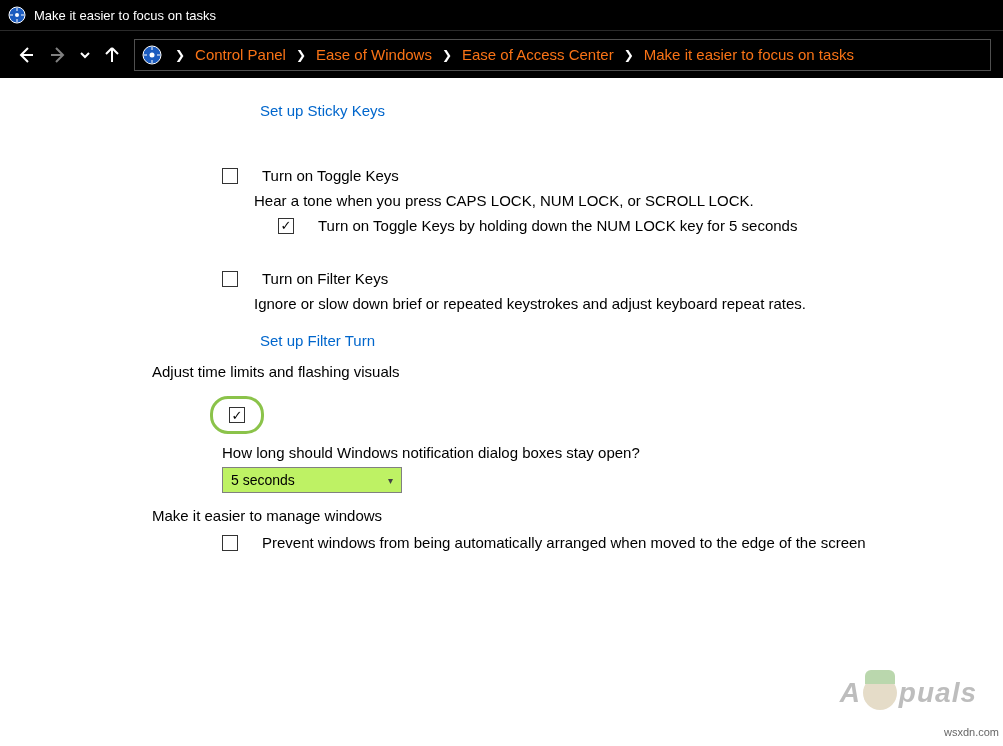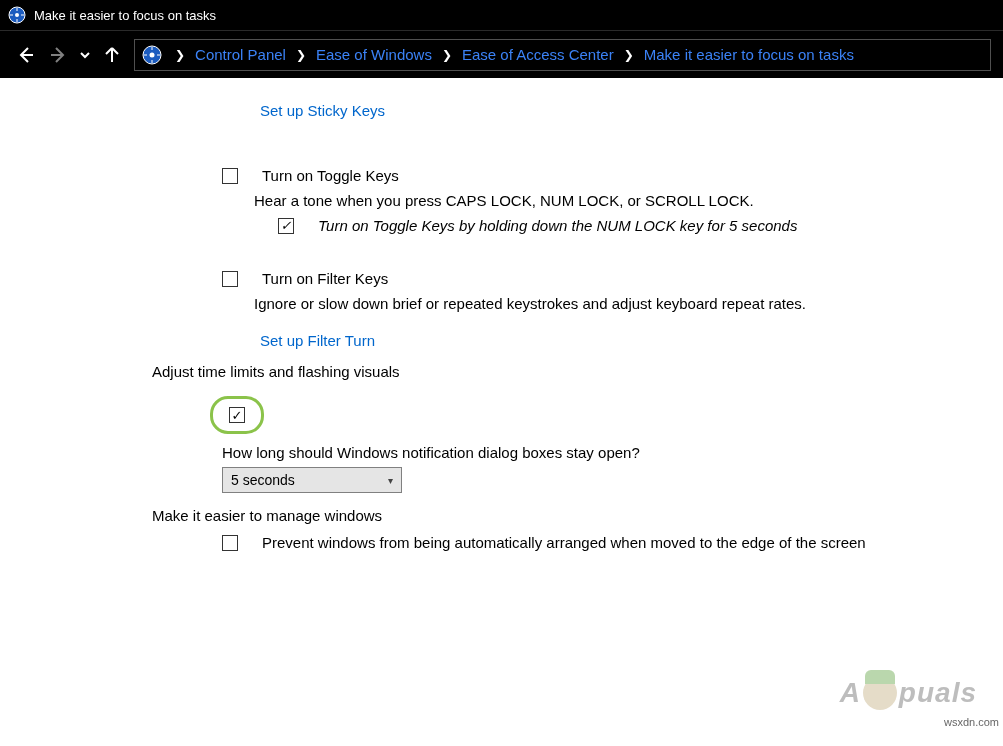--- a/index.html
+++ b/index.html
@@ -68,21 +68,21 @@
     }
     .breadcrumb-wrap .bc-icon {
       width: 22px;
       height: 22px;
       margin-right: 6px;
       display: inline-flex;
       align-items: center;
       justify-content: center;
     }
     .breadcrumb-item {
-      color: #3b82f6;
+      color: #f97316;
       padding: 0 4px;
       cursor: pointer;
       white-space: nowrap;
     }
     .breadcrumb-sep {
       color: #ffffff;
       padding: 0 6px;
       font-size: 12px;
     }
     .content {
@@ -91,21 +91,21 @@
       font-size: 15px;
     }
     .link {
       color: #0066cc;
       cursor: pointer;
       text-align: right;
     }
     .indent-1 { padding-left: 260px; }
     .indent-sub { padding-left: 222px; }
     .indent-sub2 { padding-left: 254px; }
-    .indent-sub3 { padding-left: 278px; font-style: italic; }
+    .indent-sub3 { padding-left: 278px; }
     .indent-h { padding-left: 152px; }
     .checkbox-row {
       display: flex;
       align-items: center;
       gap: 24px;
     }
     .checkbox {
       width: 16px;
       height: 16px;
       border: 1px solid #333333;
@@ -136,21 +136,21 @@
       gap: 8px;
       margin-left: 210px;
       margin-top: 6px;
       margin-bottom: 10px;
     }
     .dropdown {
       display: inline-flex;
       align-items: center;
       justify-content: space-between;
       border: 1px solid #808080;
-      background: #e5e5e5;
+      background: #bef264;
       width: 180px;
       height: 26px;
       padding: 0 8px;
       margin-left: 222px;
       margin-top: 6px;
       cursor: pointer;
       font-size: 14px;
     }
     .dropdown .chev {
       font-size: 10px;
@@ -174,21 +174,21 @@
       width:34px;height:34px;border-radius:50%;
       background:#c7b48a;position:relative;display:inline-block;
       opacity:0.85;
     }
     .watermark .head::after{
       content:"";position:absolute;top:-6px;left:2px;width:30px;height:14px;
       background:#6aa84f;border-radius:6px 6px 0 0;
     }
     .source-tag {
       position: absolute;
-      bottom: 18px;
+      bottom: 8px;
       right: 4px;
       font-size: 11px;
       color: #666666;
     }
     .sp-top{ height:24px; }
     .sp-sm{ height:8px; }
     .sp-md{ height:20px; }
     .sp-lg{ height:28px; }
   </style>
 </head>

